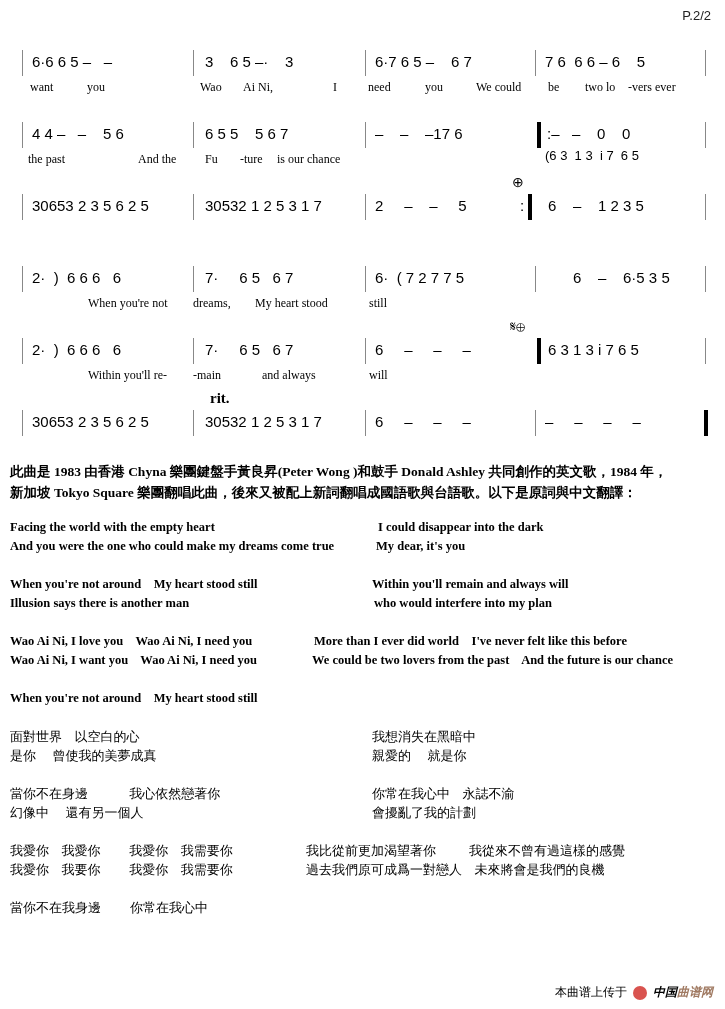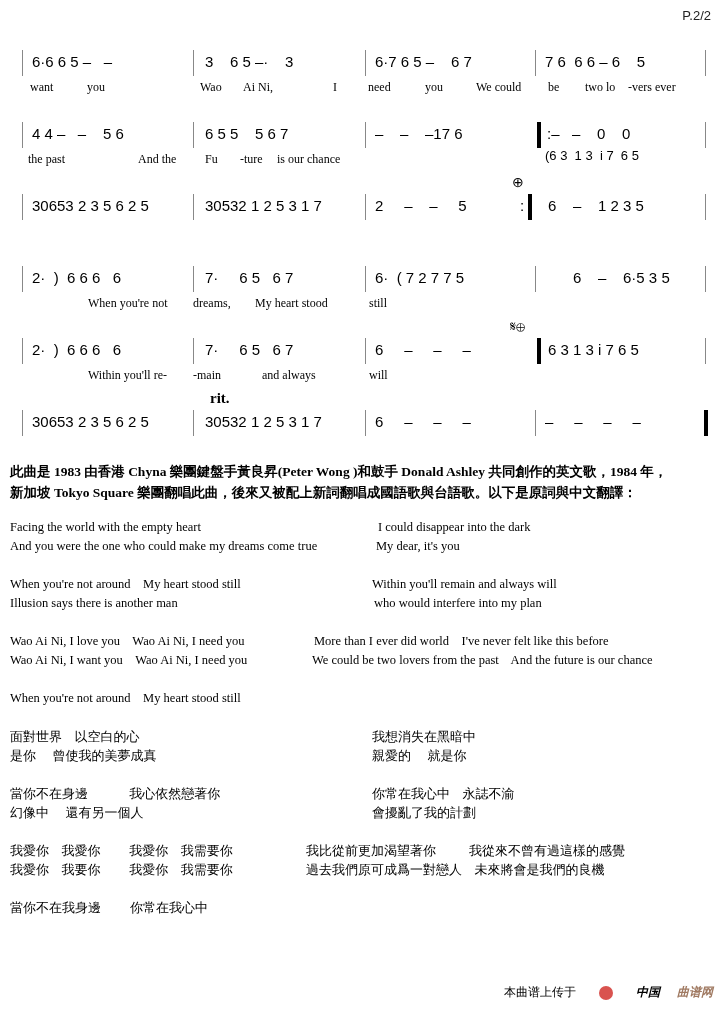--- a/index.html
+++ b/index.html
@@ -7,23 +7,23 @@
          font-family:"Liberation Sans", sans-serif; color:#000; }
   .page-num { position:absolute; top:8px; right:14px; font-size:13px; color:#222; }
   .staff { position:absolute; left:0; width:725px; height:30px; }
   .bar { position:absolute; top:0; width:1px; height:26px; background:#888; }
   .bar.thick { width:4px; background:#000; }
   .note { position:absolute; top:3px; font-size:15px; letter-spacing:0px; white-space:pre; }
   .lyric { position:absolute; font-family:"Liberation Serif", serif; font-size:12px; white-space:pre; }
   .mark { position:absolute; font-size:14px; }
   .rit { position:absolute; font-family:"Liberation Serif", serif; font-size:15px; font-weight:bold; }
   .prose { position:absolute; left:10px; font-family:"Liberation Serif", serif; font-size:13.5px; line-height:21px; white-space:pre;font-weight:bold; }
-  .en-row { position:absolute; font-family:"Liberation Serif", serif; font-size:12.5px; white-space:pre; }
+  .en-row { position:absolute; font-family:"Liberation Serif", serif; font-size:12.5px; white-space:pre;font-weight:bold; }
   .zh-row { position:absolute; font-family:"DejaVu Sans", sans-serif; font-size:13px; white-space:pre; }
-  .footer { position:absolute; bottom:8px; right:12px; font-size:12px; display:flex; align-items:center; gap:23px; }
+  .footer { position:absolute; bottom:8px; right:12px; font-size:12px; display:flex; align-items:center; gap:6px; }
   .logo-mark { width:14px; height:14px; border-radius:50%; background:#d9534f; display:inline-block; }
   .logo-text-a { font-weight:bold; font-style:italic; color:#000; }
   .logo-text-b { font-weight:bold; font-style:italic; color:#a07a62; }
 </style>
 </head>
 <body>
 
 <div class="page-num">P.2/2</div>
 
 <div id="score">

